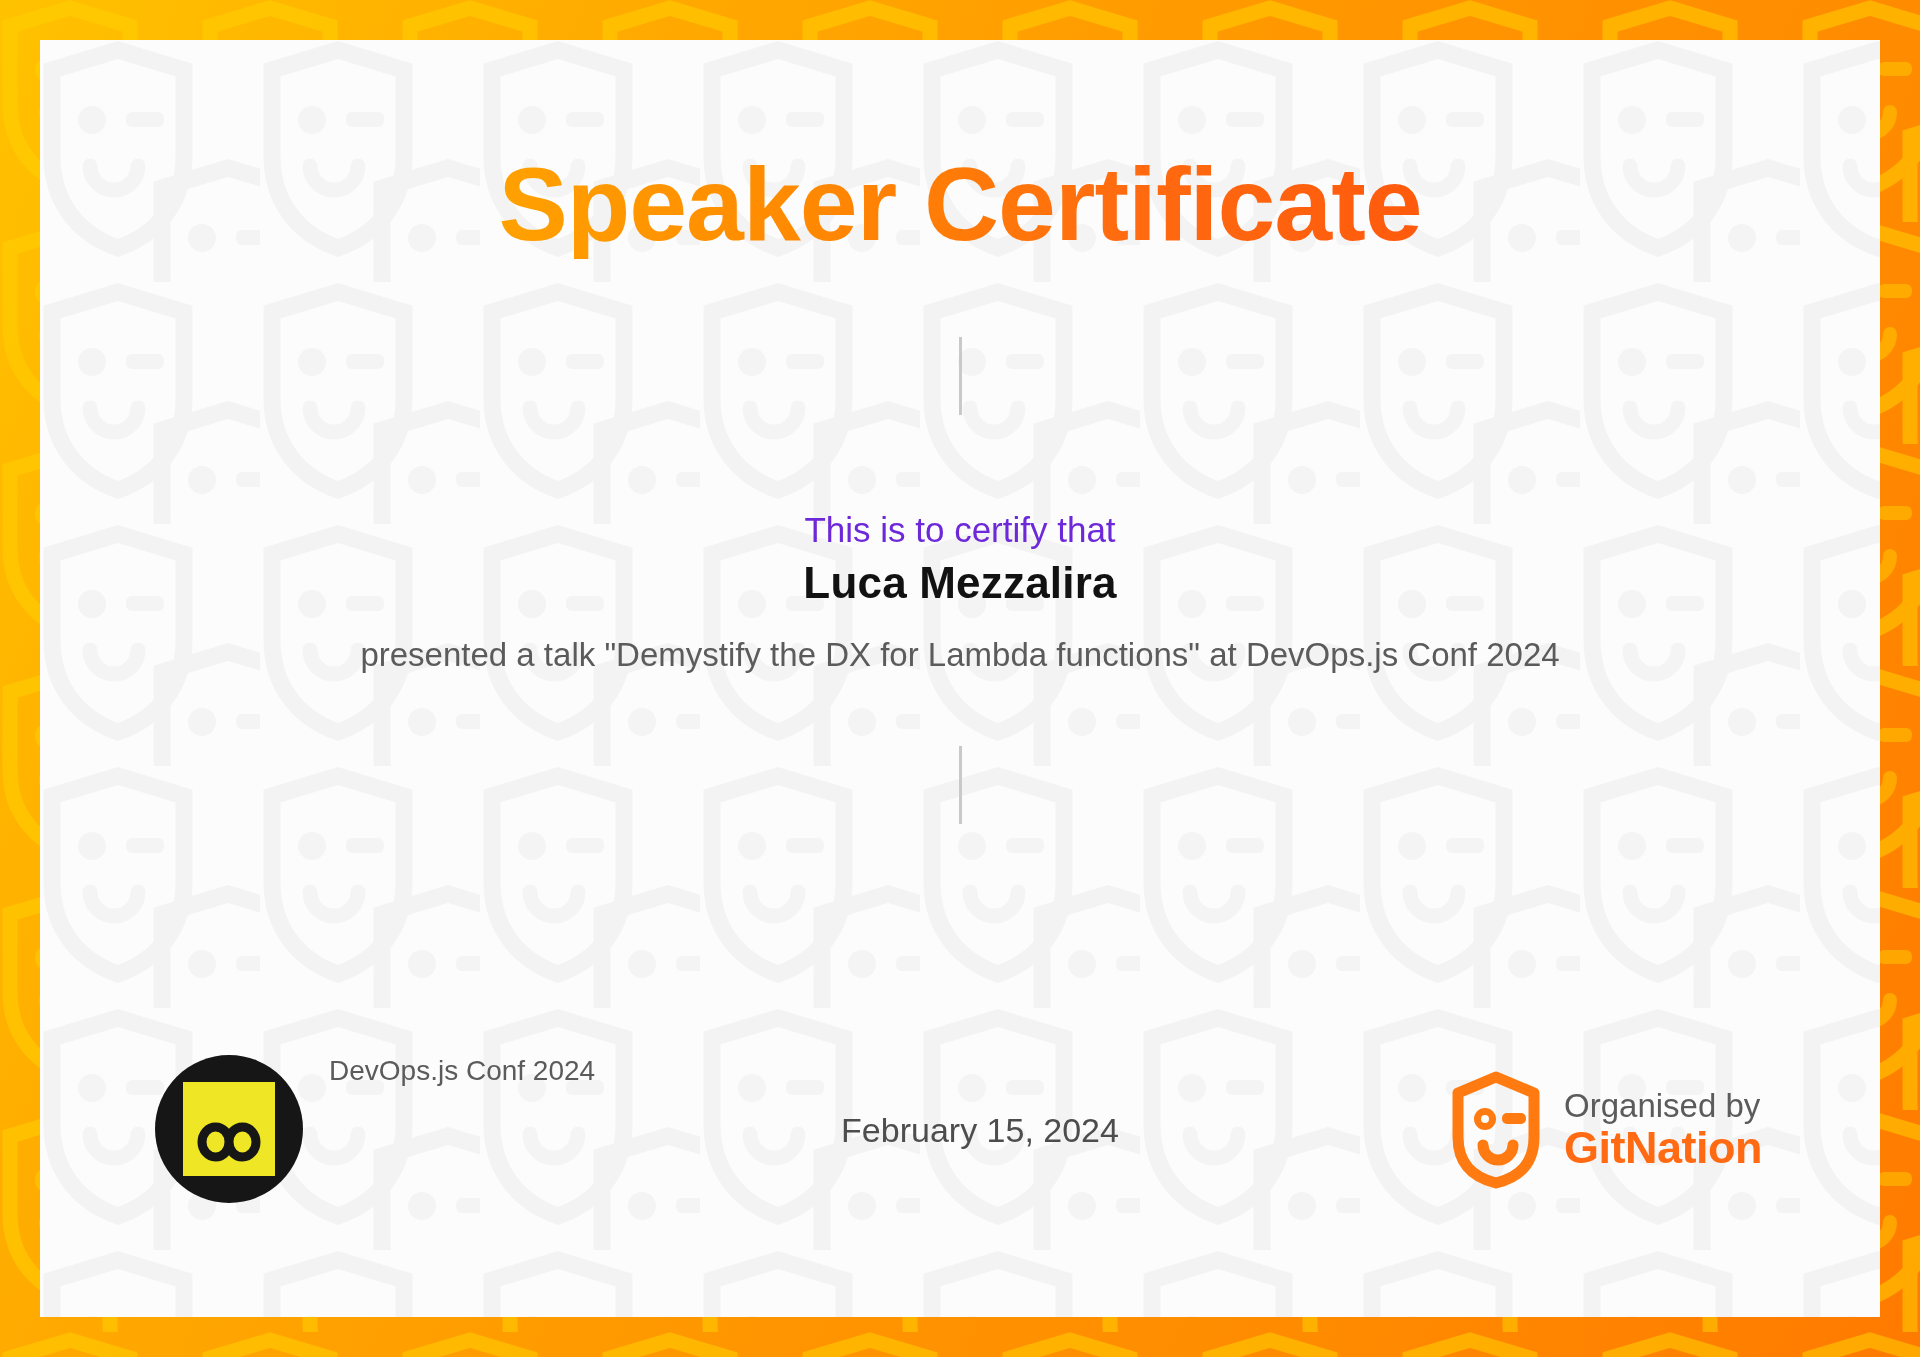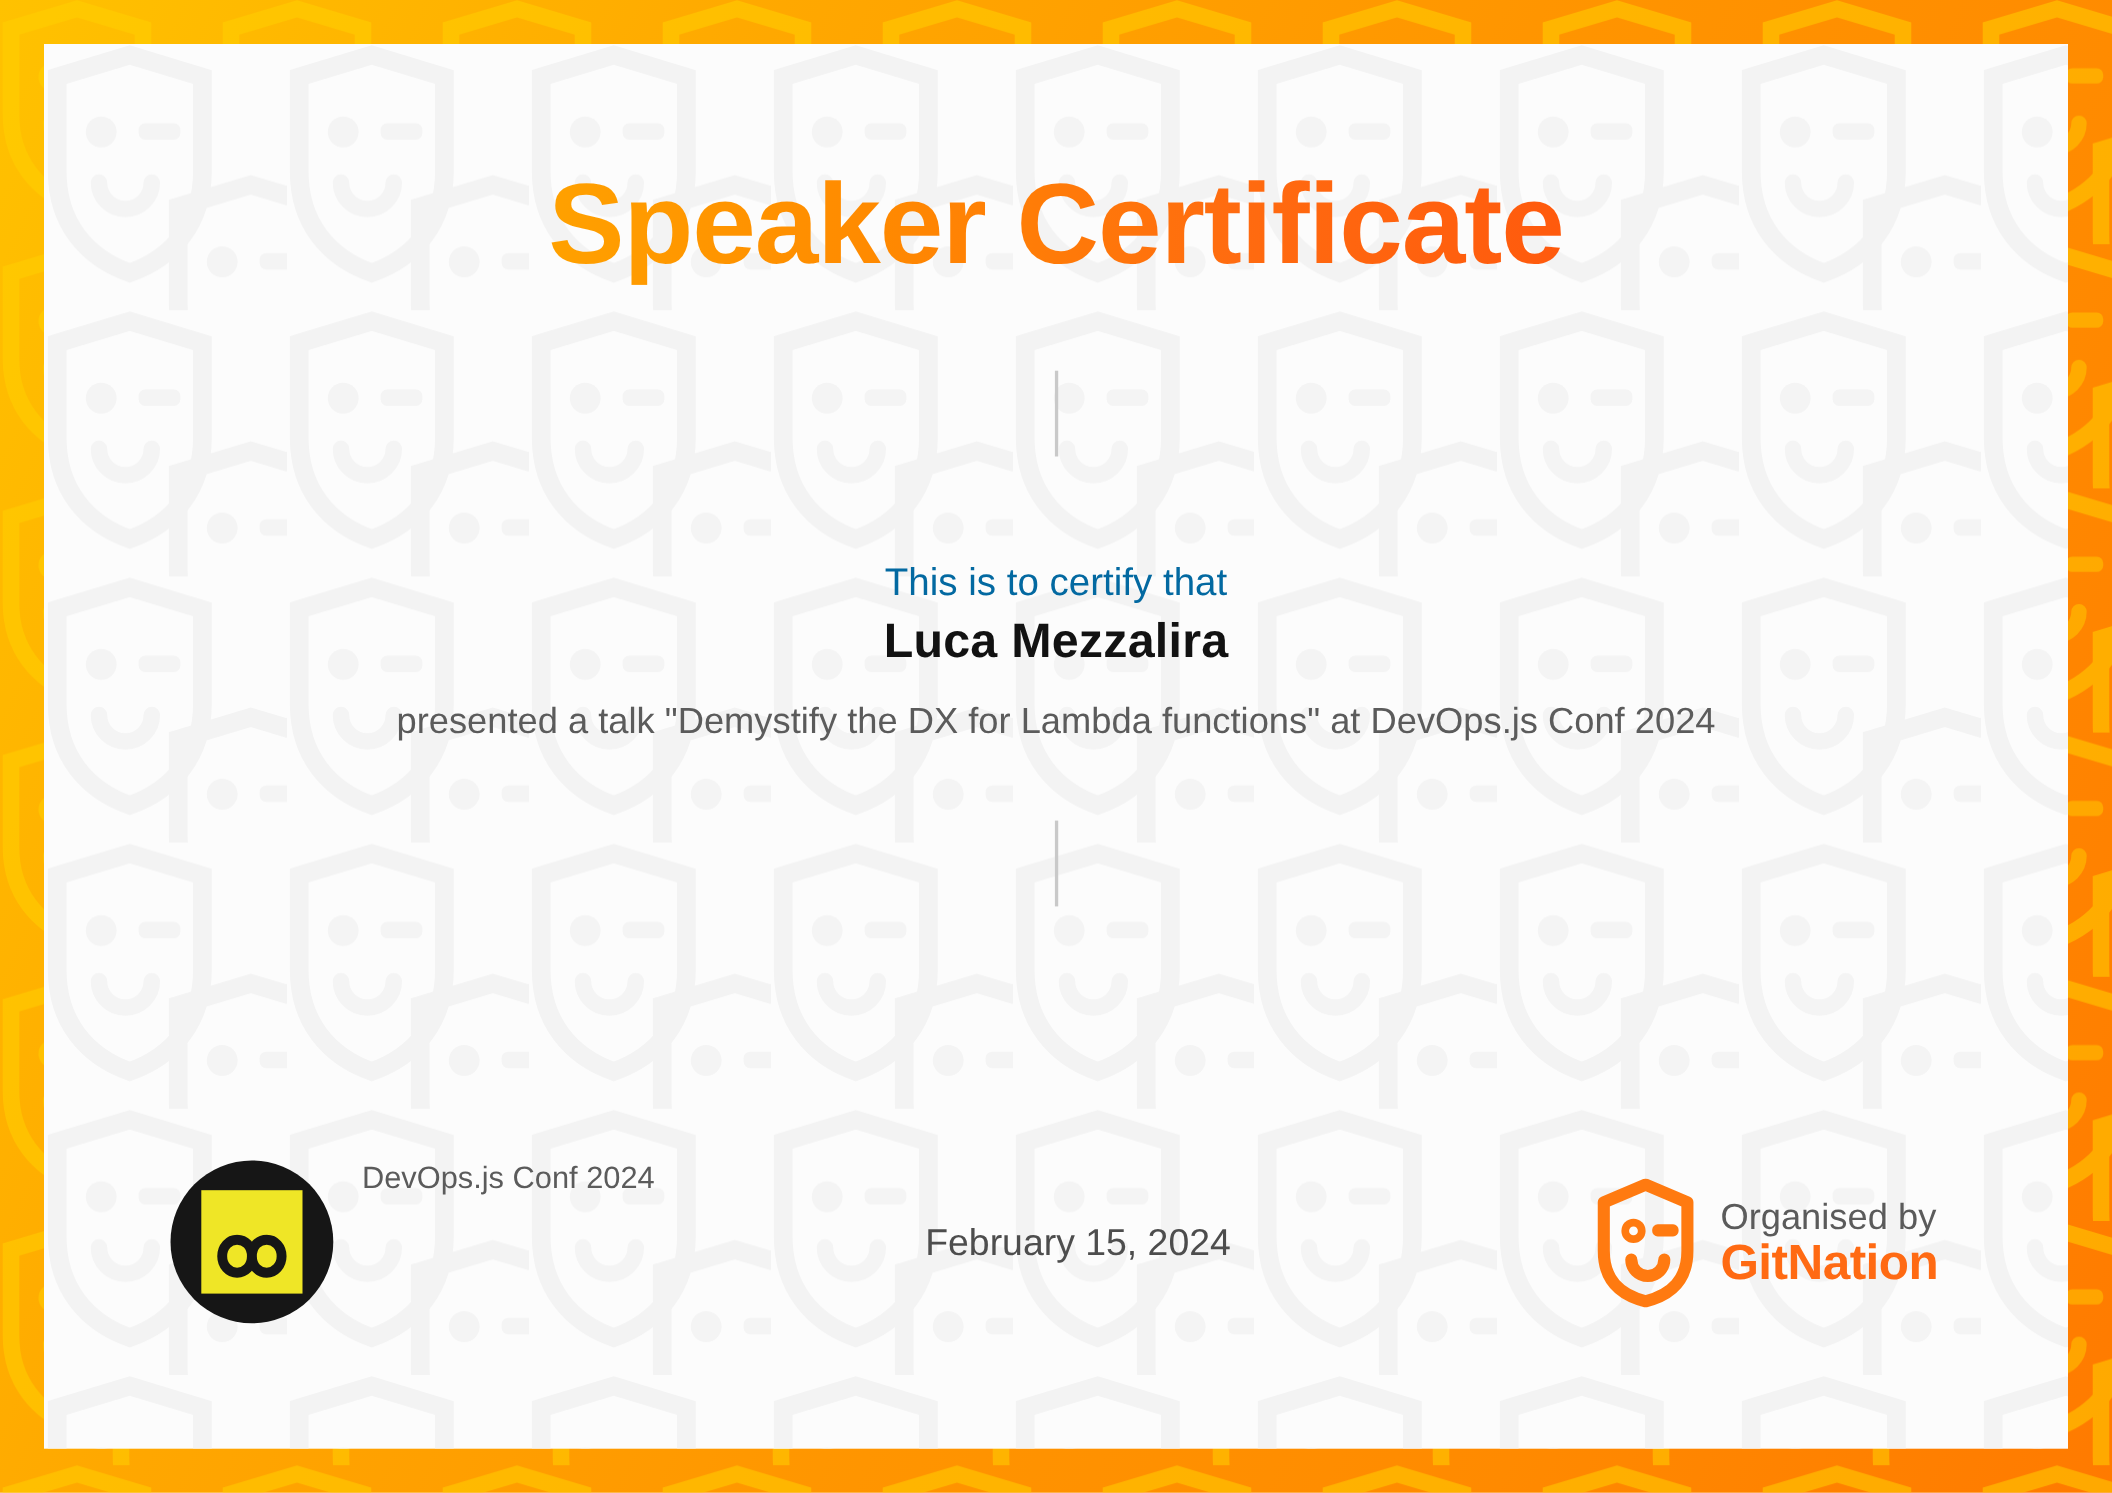--- a/index.html
+++ b/index.html
@@ -60,21 +60,21 @@
     width:3px; height:78px;
     background:#C9C9C9;
   }
   .divider.top { margin-top:78px; }
   .divider.bottom { margin-top:72px; }
 
   
   .certify-line {
     margin-top:95px;
     font-size:35px;
-    color:#0369a1;
+    color:#6d28d9;
     font-weight:normal;
   }
   .recipient-name {
     margin-top:8px;
     font-size:44px;
     font-weight:bold;
     color:#121212;
     letter-spacing:0.2px;
   }
   .talk-line {

